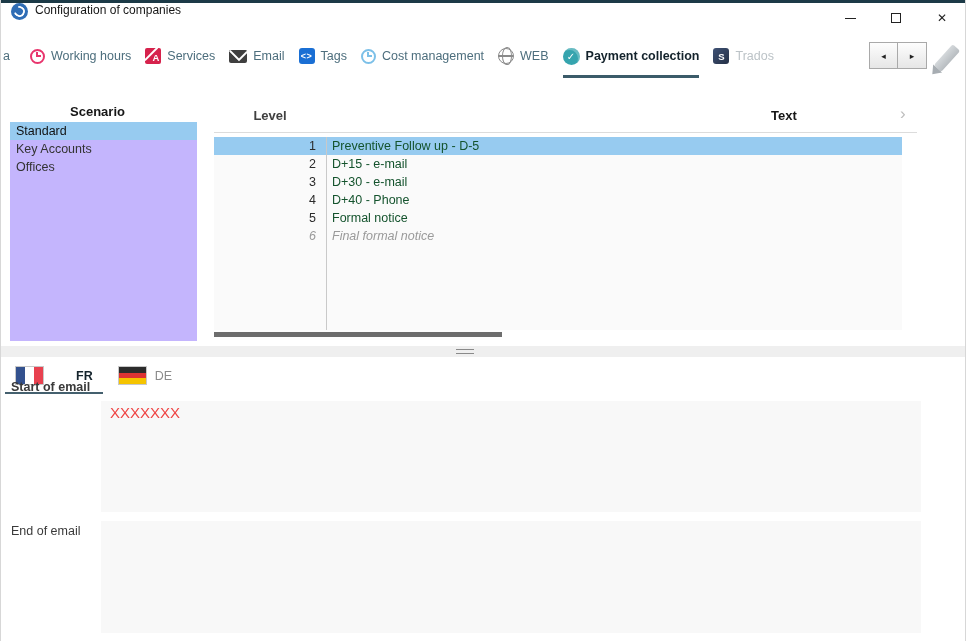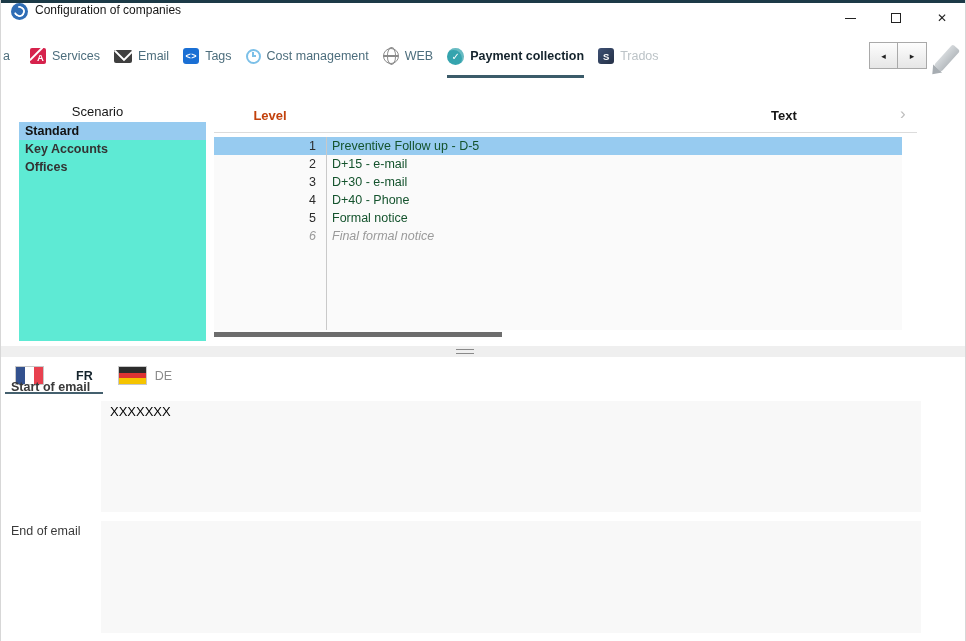--- a/index.html
+++ b/index.html
@@ -51,26 +51,26 @@
   .globe::before{content:"";position:absolute;top:-1.6px;left:3px;width:7.5px;height:15.5px;border:1.6px solid #8a8a8a;border-radius:50%;}
   .globe::after{content:"";position:absolute;top:6px;left:-1px;width:15px;height:1.6px;background:#8a8a8a;}
   .pay-ic{width:17px;height:17px;border-radius:50%;background:var(--icon-teal);color:#fff;font-weight:bold;font-size:10px;display:flex;align-items:center;justify-content:center;box-shadow:inset -2px 2px 0 rgba(255,255,255,.25);}
   .trados-ic{width:16px;height:16px;border-radius:3px;background:linear-gradient(135deg,#2a3f66,#0e1b33);color:#fff;font-weight:bold;font-size:9.5px;display:flex;align-items:center;justify-content:center;opacity:.9;}
   .tab-scrollers{position:absolute;right:38px;top:8px;display:flex;}
   .scroll-btn{width:29px;height:27px;border:1px solid #a9a9a9;background:linear-gradient(#fdfdfd,#e6e6e6);display:flex;align-items:center;justify-content:center;font-size:9px;color:#222;}
   .scroll-btn + .scroll-btn{border-left:none;}
   .pencil{position:absolute;right:13px;top:44px;width:10px;height:28px;background:linear-gradient(90deg,#d4d8db,#b7bcc0);border-radius:2px;transform:rotate(42deg);}
   .pencil::after{content:"";position:absolute;bottom:-8px;left:-1px;border-left:6px solid transparent;border-right:6px solid transparent;border-top:8px solid #a7adb2;}
   
-  .scenario-header{position:absolute;left:3px;top:104px;width:187px;text-align:center;font-weight:normal;font-size:13px;color:#161616;}
-  .scenario-list{position:absolute;left:18px;top:122px;width:187px;height:219px;background:#5eead4;font-weight:bold;}
+  .scenario-header{position:absolute;left:3px;top:104px;width:187px;text-align:center;font-weight:bold;font-size:13px;color:#161616;}
+  .scenario-list{position:absolute;left:9px;top:122px;width:187px;height:219px;background:#c4b5fd;}
   .scen-item{height:18px;line-height:18px;padding-left:6px;color:#333;}
   .scen-item.selected{background:var(--selection-blue);color:#111;}
   
-  .level-header{position:absolute;left:213px;top:108px;width:112px;text-align:center;font-weight:bold;font-size:13px;color:#c2410c;}
+  .level-header{position:absolute;left:213px;top:108px;width:112px;text-align:center;font-weight:bold;font-size:13px;color:#404040;}
   .text-header{position:absolute;left:770px;top:108px;font-weight:bold;font-size:13px;color:#161616;}
   .header-chevron{position:absolute;left:899px;top:104px;color:#bdbdbd;font-size:17px;}
   .header-line{position:absolute;left:213px;top:132px;width:703px;height:1px;background:#dcdcdc;}
   .grid{position:absolute;left:213px;top:137px;width:688px;height:193px;background:#fafafa;}
   .grid-vline{position:absolute;left:112px;top:0;bottom:0;width:1px;background:#c9c9c9;}
   .trow{display:flex;height:18px;line-height:18px;}
   .trow.selected{background:var(--selection-blue);}
   .cell-level{width:107px;text-align:right;padding-right:5px;color:#2b2b2b;flex:none;}
   .cell-text{padding-left:11px;color:#14532d;}
   .trow.draft .cell-level,.trow.draft .cell-text{color:#9a9a9a;font-style:italic;}
@@ -84,21 +84,21 @@
   .lang-tab.active{color:#14232c;font-weight:bold;border-bottom-color:#44606e;gap:32px;}
   .flag{width:29px;height:19px;flex:none;border:1px solid #c8c8c8;}
   .flag-fr{background:linear-gradient(to right,#33518e 33.3%,#fff 33.3% 66.6%,#e8414f 66.6%);}
   .flag-de{background:linear-gradient(#2b2b2b 33.3%,#dd3333 33.3% 66.6%,#f5c400 66.6%);}
   .flag-uk{border:none;width:31px;height:21px;}
   
   .field-label{position:absolute;left:10px;color:#3a3a3a;}
   .lbl-start{top:380px;font-weight:bold;}
   .lbl-end{top:524px;}
   .email-area{position:absolute;left:100px;width:820px;background:#f8f8f8;border:none;resize:none;outline:none;
-    font-family:"Liberation Sans","DejaVu Sans",sans-serif;font-size:13px;color:#000000;padding:3px 9px;}
+    font-family:"Liberation Sans","DejaVu Sans",sans-serif;font-size:15px;color:#ef4444;padding:3px 9px;}
   .area-start{top:401px;height:111px;}
   .area-end{top:521px;height:112px;}
 </style>
 </head>
 <body>
 
 <div class="top-border"></div>
 
 <div class="titlebar">
   <div class="app-icon"></div>
@@ -112,20 +112,24 @@
       </div>
     <div class="wc">
         <span>✕</span>
       </div>
   </div>
 </div>
 
 <div class="toolbar">
   <div class="clipped-tab">a</div>
   <div class="tabs">
+    <div class="tab">
+      <span class="ic clock"></span>
+      <span>Working hours</span>
+    </div>
     <div class="tab">
       <span class="ic svc">A</span>
       <span>Services</span>
     </div>
     <div class="tab">
       <span class="ic envelope"></span>
       <span>Email</span>
     </div>
     <div class="tab">
       <span class="ic tags-ic">&lt;&gt;</span>

